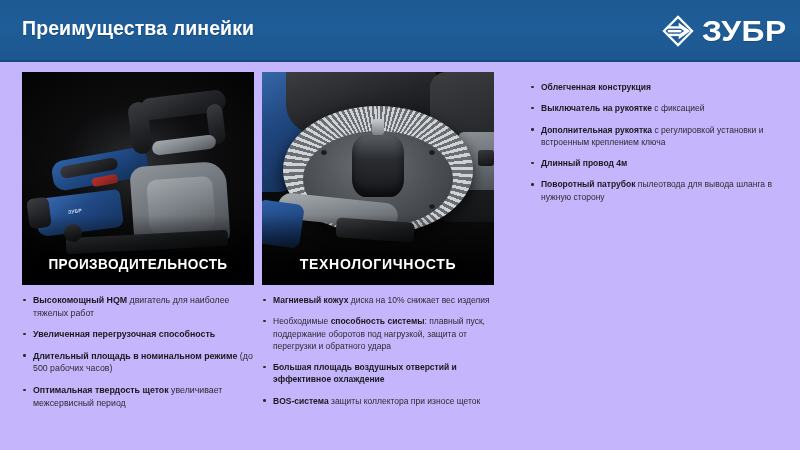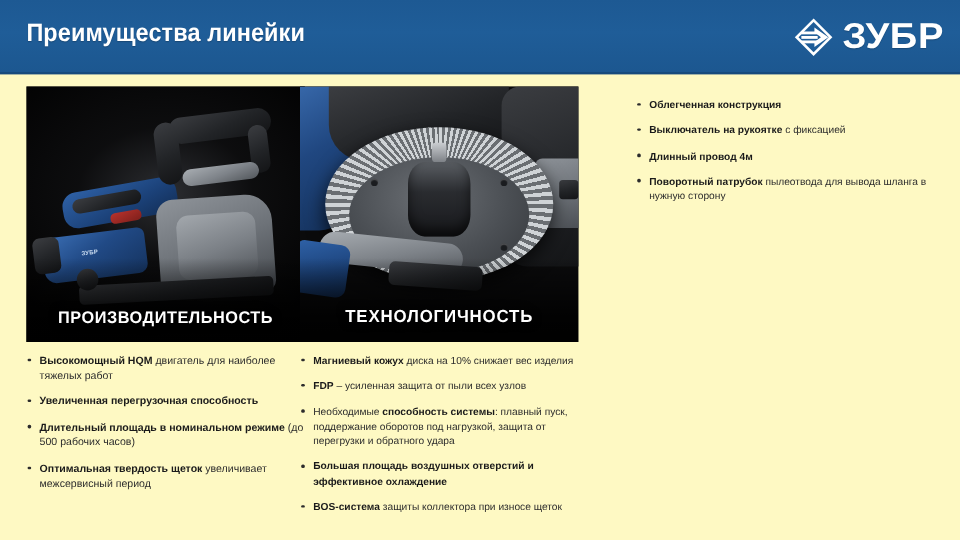--- a/index.html
+++ b/index.html
@@ -1,21 +1,21 @@
 <!DOCTYPE html>
 <html><head>
 <meta charset="utf-8">
 <style>
   html,body{margin:0;padding:0;}
   body{
     width:800px;height:450px;background:#ffffff;overflow:hidden;
     font-family:"Liberation Sans","DejaVu Sans",sans-serif;
     -webkit-font-smoothing:antialiased;
   }
-  .slide{position:relative;width:800px;height:450px;background:#fef9c3;}
+  .slide{position:relative;width:800px;height:450px;background:#c4b5fd;}
 
   
   .header{
     position:absolute;left:0;top:0;width:800px;height:62px;
     background:linear-gradient(180deg,#1d5993 0%,#1f5d98 45%,#1c5790 100%);
     border-bottom:2px solid #174a7c;
     box-sizing:border-box;
   }
   .header-title{
     position:absolute;left:22px;top:16px;
@@ -34,21 +34,21 @@
     color:#ffffff;font-size:30px;font-weight:bold;line-height:1;
     letter-spacing:.5px;transform:scaleX(1.06);transform-origin:left center;
     font-family:"Liberation Sans","DejaVu Sans",sans-serif;
     text-shadow:0 1px 1px rgba(0,0,0,.2);
   }
 
   
   .cols{position:absolute;left:0;top:62px;width:792px;height:388px;}
   .col{position:absolute;top:10px;width:232px;}
   .col-1{left:22px;}
-  .col-2{left:250px;}
+  .col-2{left:262px;}
   .col-3{left:530px;width:256px;}
 
   
   .photo{
     position:relative;width:100%;height:213px;overflow:hidden;
     background:#0b0b0c;
   }
   .col-3 .photo{background:#d8dadc;}
 
   .cap{
@@ -207,30 +207,30 @@
 
           <div class="sh grey2" style="left:16px;top:126px;width:120px;height:26px;border-radius:14px;transform:rotate(6deg);"></div>
           <div class="sh dark" style="left:74px;top:148px;width:78px;height:20px;border-radius:5px;transform:rotate(4deg);"></div>
           <div class="sh blue2" style="left:-6px;top:130px;width:46px;height:44px;border-radius:8px;transform:rotate(8deg);"></div>
           <div class="shadowbar"></div>
         </div>
         <div class="cap">ТЕХНОЛОГИЧНОСТЬ</div>
       </div>
       <div class="bullets">
         <div class="bullet"><b>Магниевый кожух</b><span> диска на 10% снижает вес изделия</span></div>
-        <div class="bullet"><b>FDP</b><span> – усиленная защита от пыли всех узлов</span></div>
         <div class="bullet"><span>Необходимые </span><b>способность системы</b><span>: плавный пуск, поддержание оборотов под нагрузкой, защита от перегрузки и обратного удара</span></div>
         <div class="bullet"><b>Большая площадь воздушных отверстий и эффективное охлаждение</b><span></span></div>
         <div class="bullet"><b>BOS-система</b><span> защиты коллектора при износе щеток</span></div>
       </div>
     </div>
 
     <div class="col col-3">
       <div class="bullets">
         <div class="bullet"><b>Облегченная конструкция</b><span></span></div>
         <div class="bullet"><b>Выключатель на рукоятке</b><span> с фиксацией</span></div>
+        <div class="bullet"><b>Дополнительная рукоятка</b><span> с регулировкой установки и встроенным креплением ключа</span></div>
         <div class="bullet"><b>Длинный провод 4м</b><span></span></div>
         <div class="bullet"><b>Поворотный патрубок</b><span> пылеотвода для вывода шланга в нужную сторону</span></div>
       </div>
     </div>
 
   </div>
 </div>
 
 </body></html>

